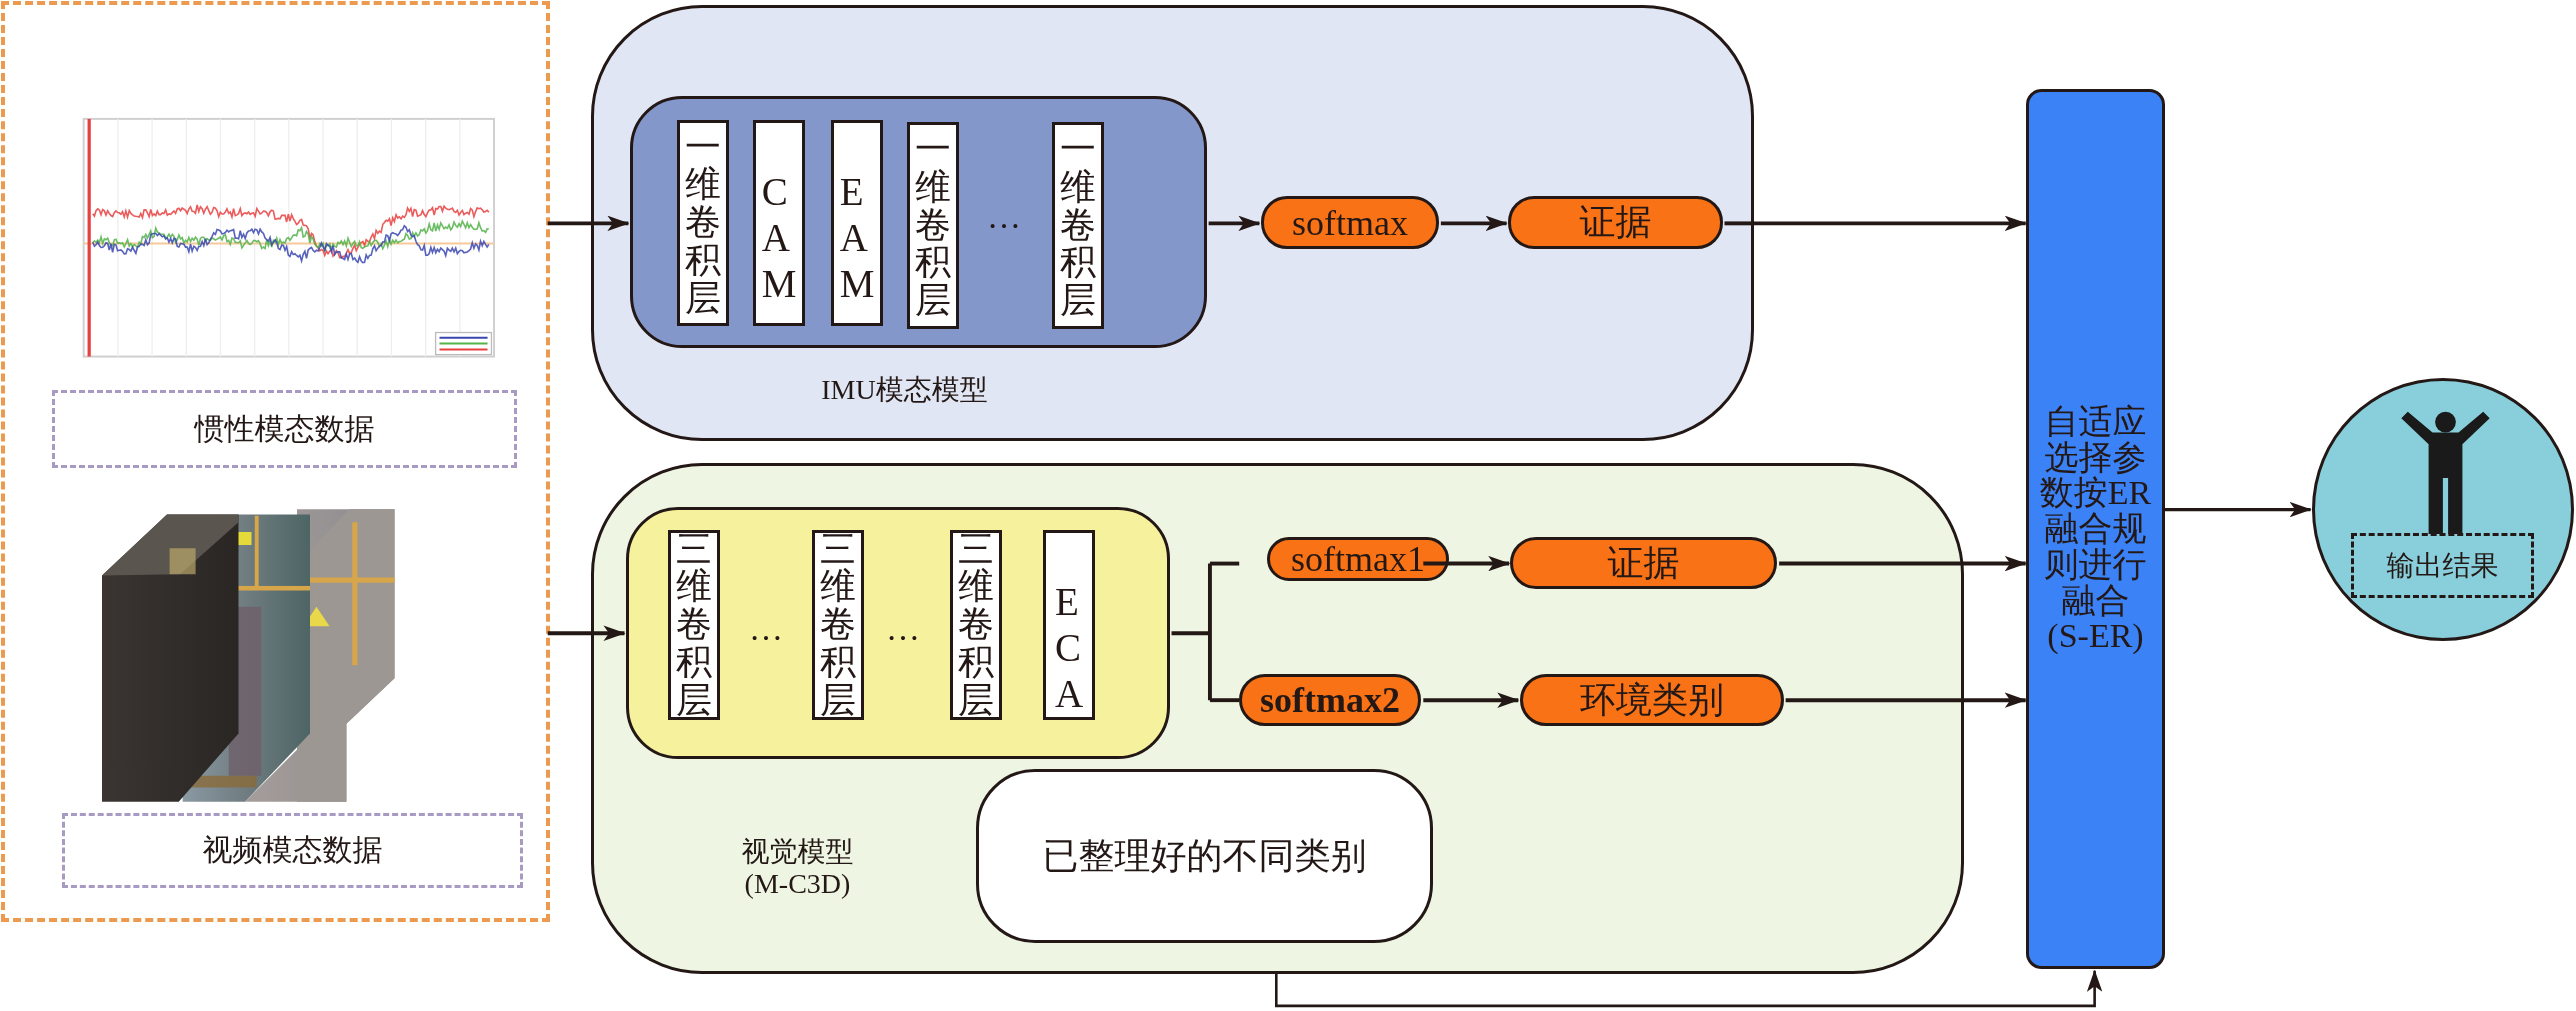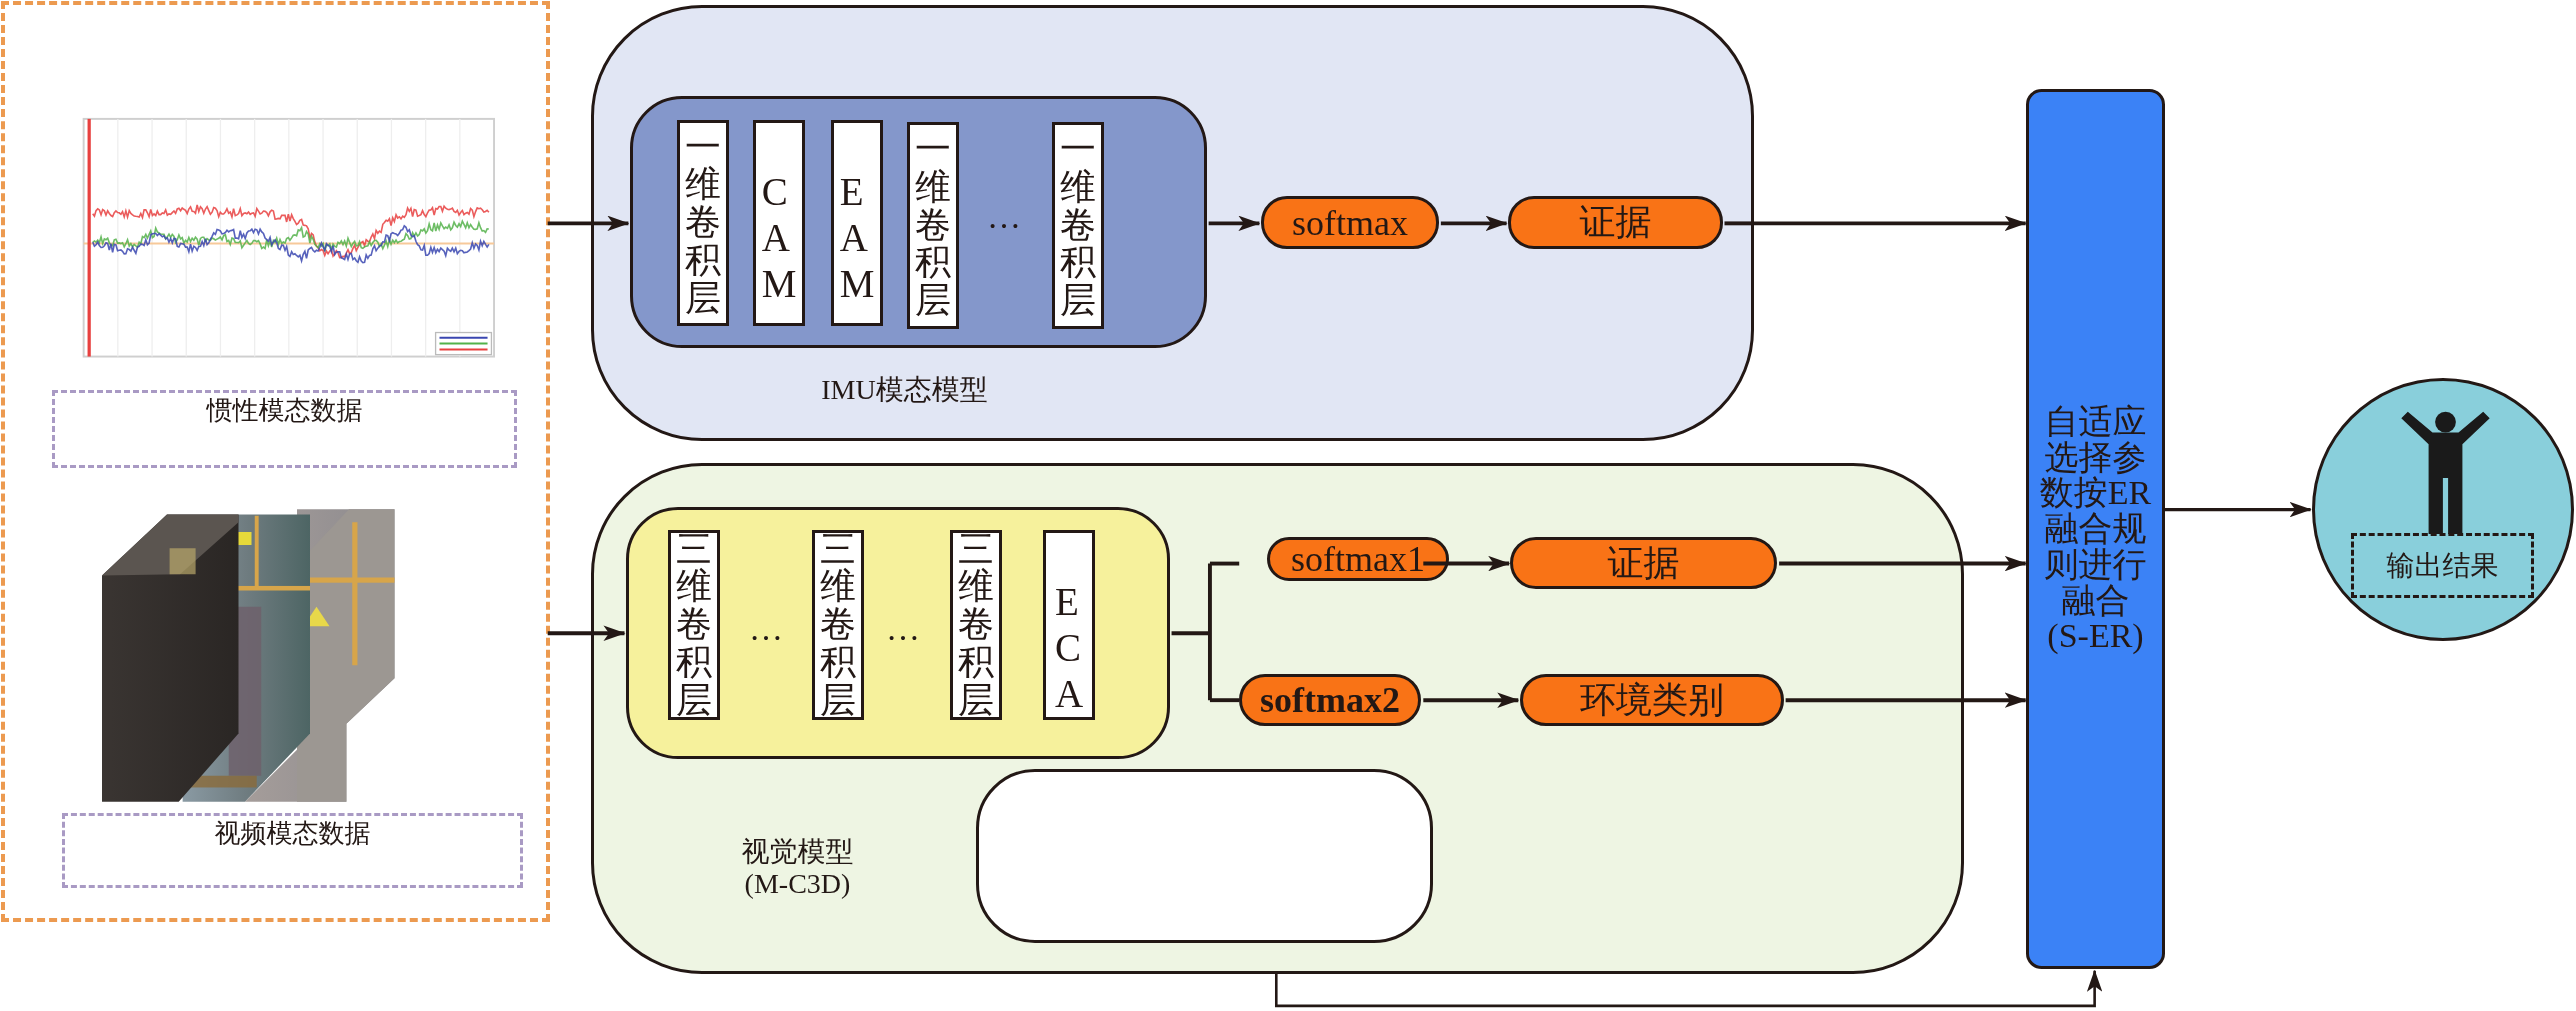--- a/index.html
+++ b/index.html
@@ -4,22 +4,22 @@
 <style>
   html, body { margin: 0; padding: 0; background: #ffffff; }
   body { width: 2576px; height: 1012px; position: relative; overflow: hidden;
          font-family: "Liberation Serif", "DejaVu Serif", serif; color: #231815; }
   .abs { position: absolute; box-sizing: border-box; }
   svg.lines { position: absolute; left: 0; top: 0; pointer-events: none; }
 
   
   .input-panel { left: 1.3px; top: 1.3px; width: 549px; height: 921px;
                  border: 4.6px dashed #ec9a50; }
-  .label-dash { border: 3.9px dashed #a99ac4; display: flex; align-items: flex-start; justify-content: center;
-                font-size: 26px; }
+  .label-dash { border: 3.9px dashed #a99ac4; display: flex; align-items: center; justify-content: center;
+                font-size: 30px; }
   .chart-thumb { left: 65px; top: 115px; width: 436px; height: 250px; background: #fff; }
 
   .cube { left: 102px; top: 509px; width: 364px; height: 293px; }
 
   
   .imu-outer { left: 591px; top: 5.2px; width: 1163px; height: 436px; background: #e1e6f4;
                border: 3.9px solid #231815; border-radius: 111px; }
   .imu-inner { left: 630px; top: 96px; width: 577px; height: 252px; background: #8497cb;
                border: 3.9px solid #231815; border-radius: 52px; }
   .layer { background: #ffffff; border: 3.9px solid #231815; width: 52px;
@@ -246,20 +246,21 @@
 </div>
 <div class="abs pill" style="left:1239px;top:674px;width:182px;height:52px;font-weight:bold;">
   <span>softmax2</span>
 </div>
 <div class="abs pill" style="left:1520px;top:674px;width:264px;height:52px;">
   <span>环境类别</span>
 </div>
 
 <div class="abs param-box">
   <div>
+    <div>已整理好的不同类别</div>
   </div>
 </div>
 
 <div class="abs model-label" style="left:690px;top:836px;width:215px;">
   <div>视觉模型</div>
   <div>(M-C3D)</div>
 </div>
 
 <div class="abs fusion">
   <div class="fusion-text" id="fusion-lines">

